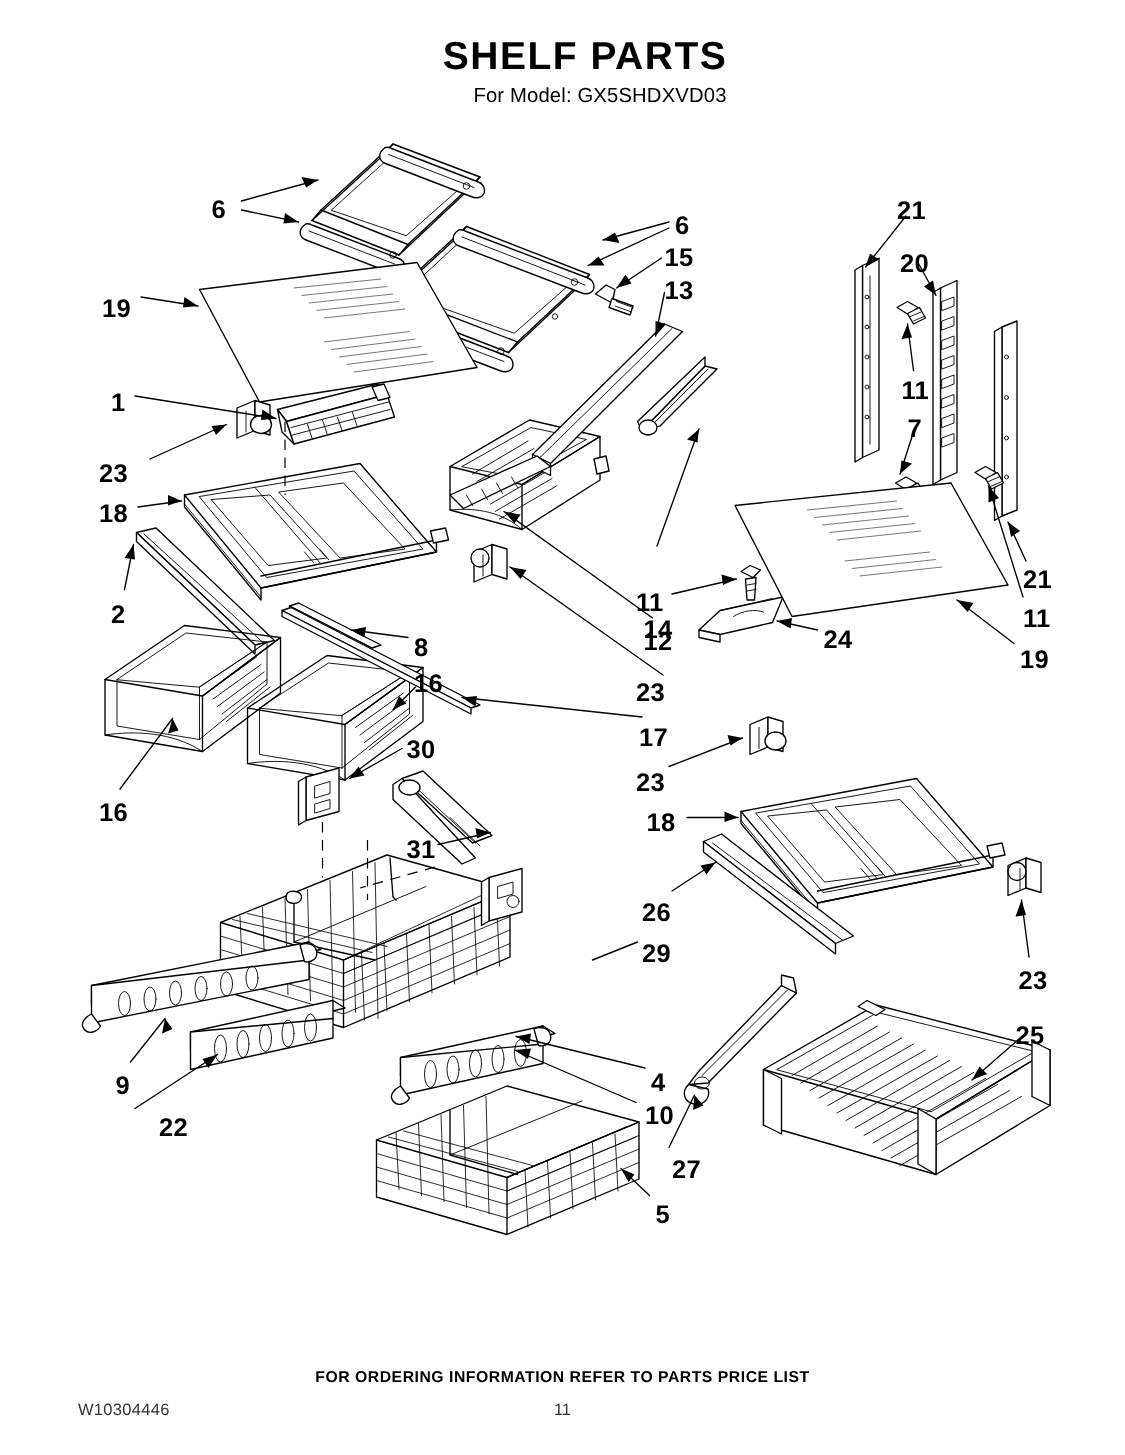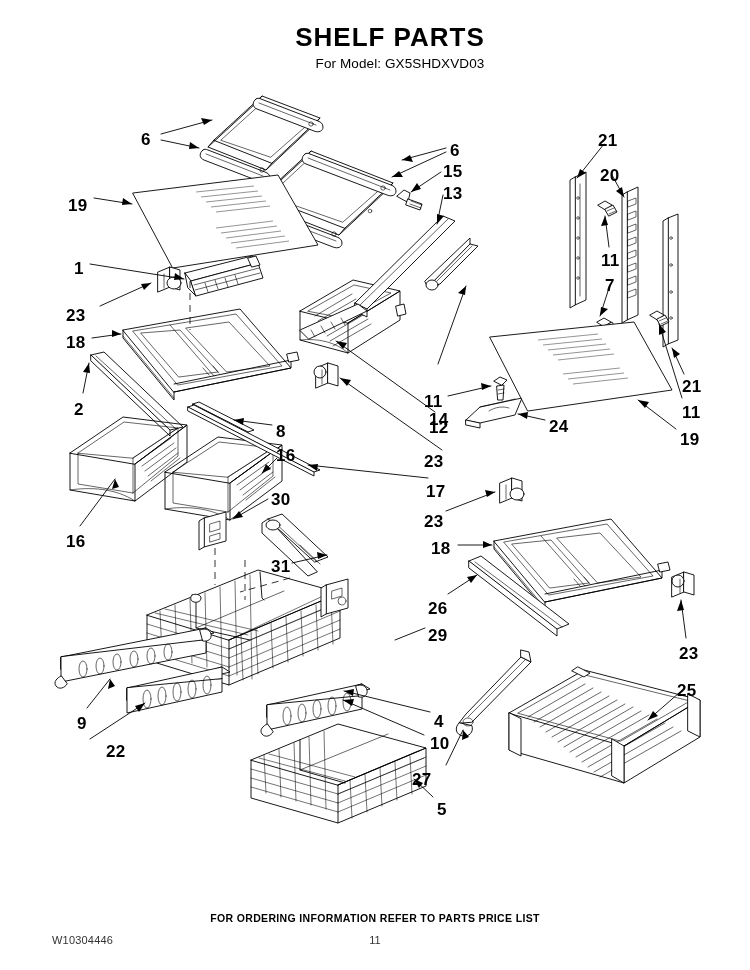--- a/index.html
+++ b/index.html
@@ -678,21 +678,21 @@
       <div class="callout" style="left: 680px; top: 431px;">19</div>
       <div class="callout" style="left: 424px; top: 513px;">23</div>
       <div class="callout" style="left: 431px; top: 540px;">18</div>
       <div class="callout" style="left: 428px; top: 600px;">26</div>
       <div class="callout" style="left: 428px; top: 627px;">29</div>
       <div class="callout" style="left: 679px; top: 645px;">23</div>
       <div class="callout" style="left: 77px; top: 715px;">9</div>
       <div class="callout" style="left: 60px; top: 743px; margin-left: 46px;">22</div>
       <div class="callout" style="left: 434px; top: 713px;">4</div>
       <div class="callout" style="left: 430px; top: 735px;">10</div>
-      <div class="callout" style="left: 412px; top: 771px;">27</div>
+      <div class="callout" style="left: 448px; top: 771px;">27</div>
       <div class="callout" style="left: 437px; top: 801px;">5</div>
       <div class="callout" style="left: 677px; top: 682px;">25</div>
     </div>
 
   <div class="footer-note">FOR ORDERING INFORMATION REFER TO PARTS PRICE LIST</div>
   <div class="footer-code">W10304446</div>
   <div class="footer-page">11</div>
 </div>
 
 </body></html>

